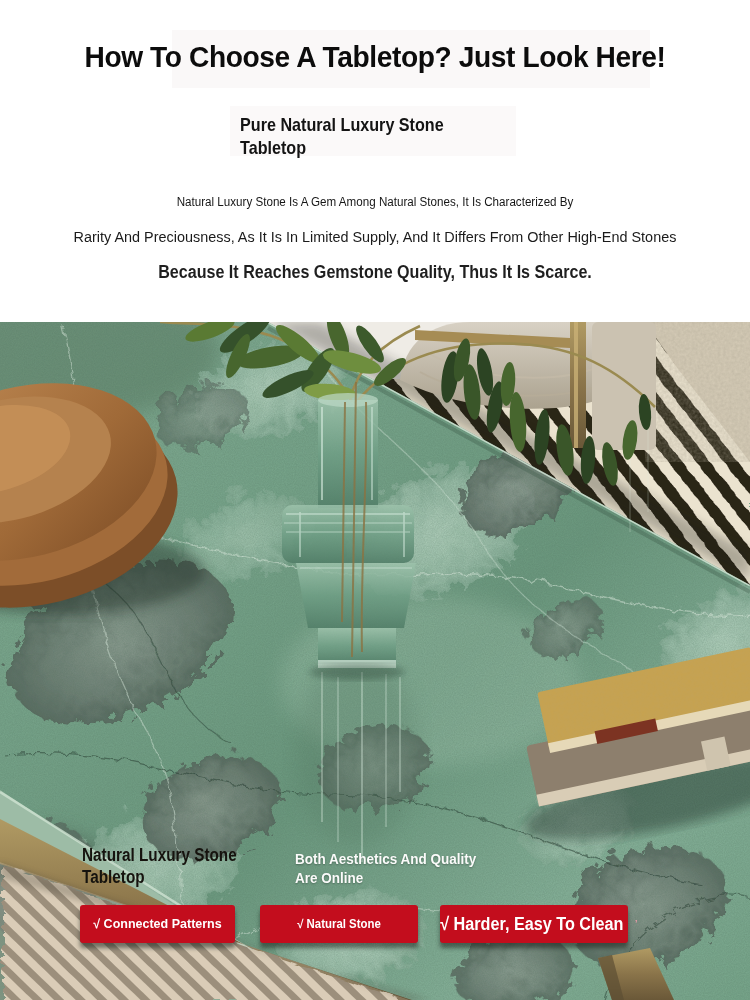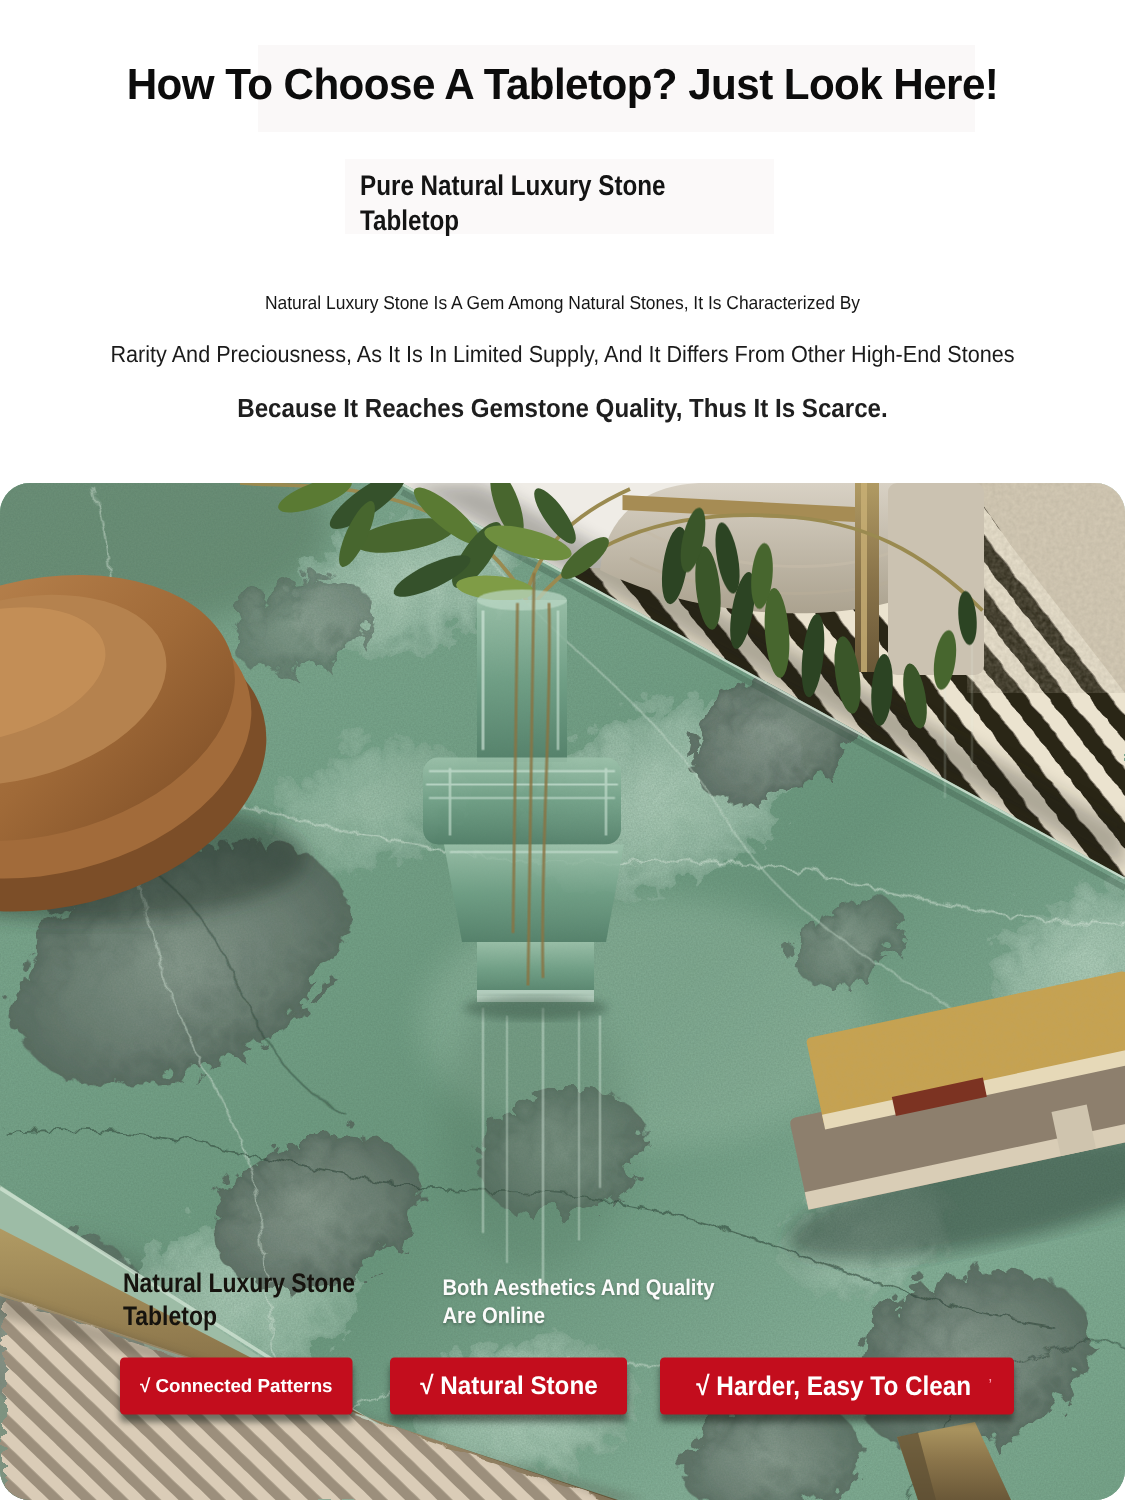--- a/index.html
+++ b/index.html
@@ -16,41 +16,41 @@
       transform:scaleX(.97);transform-origin:center top;white-space:nowrap;}
   .subtitle{position:absolute;left:240px;top:114px;width:260px;font-size:19px;font-weight:700;
       line-height:1.2;color:#141414;transform:scaleX(.85);transform-origin:left top;}
   .subtitle span{display:block;}
   .desc{position:absolute;left:0;right:0;margin:0;text-align:center;color:#161616;white-space:nowrap;}
   .desc-1{top:195px;font-size:12.5px;font-weight:500;transform:scaleX(.93);}
   .desc-2{top:228px;font-size:15.5px;font-weight:500;color:#1b1b1b;transform:scaleX(.93);}
   .desc-3{top:262px;font-size:17.5px;font-weight:600;color:#1f1f1f;transform:scaleX(.92);}
 
   
-  .photo{position:absolute;left:0;top:322px;width:750px;height:678px;margin:0;overflow:hidden;background:#74a289;border-radius:20px;}
+  .photo{position:absolute;left:0;top:322px;width:750px;height:678px;margin:0;overflow:hidden;background:#74a289;}
   .photo svg{position:absolute;left:0;top:0;}
 
   .caption{position:absolute;left:82px;top:523px;margin:0;font-size:18px;font-weight:700;
       line-height:1.2;color:#16130e;transform:scaleX(.85);transform-origin:left top;}
   .caption span{display:block;}
   .subcaption{position:absolute;left:295px;top:528px;margin:0;font-size:15px;font-weight:700;
       line-height:1.25;color:#fbfbfa;transform:scaleX(.9);transform-origin:left top;
       text-shadow:0 1px 2px rgba(20,30,24,.35);}
   .subcaption span{display:block;}
 
   .badges{position:absolute;left:0;top:583px;width:750px;height:40px;}
   .badge{position:absolute;top:0;height:38px;border:none;border-radius:3px;cursor:pointer;
       background:#c30d1d;color:#ffffff;display:flex;align-items:center;justify-content:center;
       font-family:"Liberation Sans",sans-serif;font-weight:700;
       box-shadow:0 5px 4px rgba(28,36,30,.55);padding:0;}
   .badge .lbl{display:inline-block;white-space:nowrap;}
   .badge-1{left:80px;width:155px;font-size:12.5px;font-weight:600;}
-  .badge-2{left:260px;width:158px;font-size:17px;}
+  .badge-2{left:260px;width:158px;font-size:12px;}
   .badge-2 .lbl{transform:scaleX(.95);}
-  .badge-3{left:440px;width:236px;font-size:18px;}
+  .badge-3{left:440px;width:188px;font-size:18px;}
   .badge-3 .lbl{transform:scaleX(.9);}
   .badge sup{color:#ff9db0;font-size:11px;font-weight:400;margin-left:1px;line-height:0;}
 </style>
 </head>
 <body>
 
 <div class="page">
 
   <div class="header">
     <div class="title-plate"></div>

